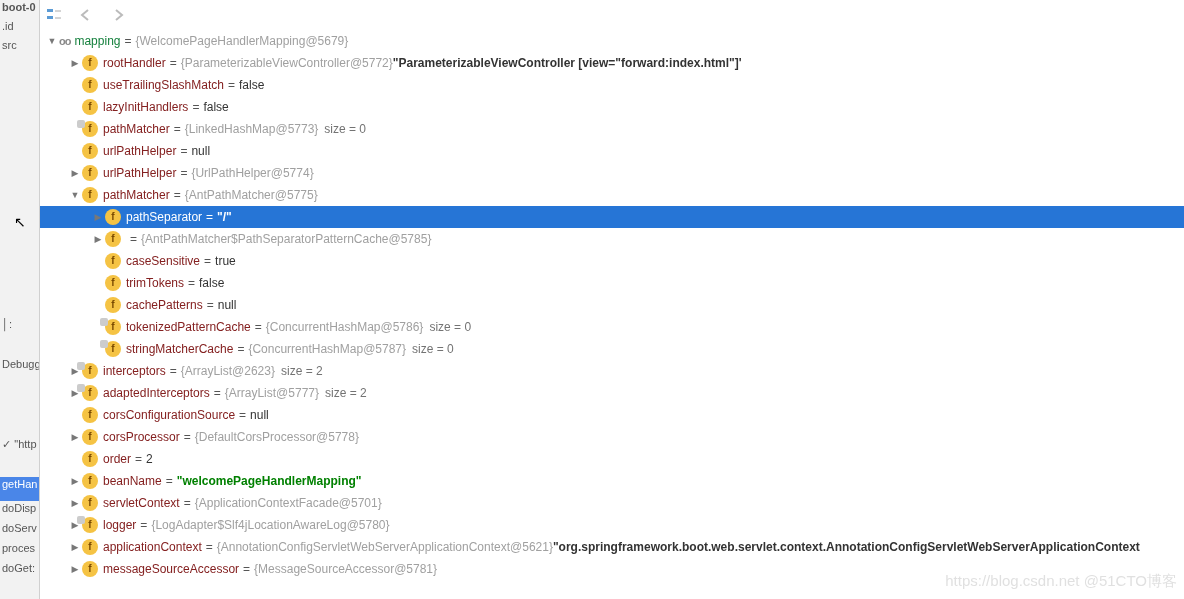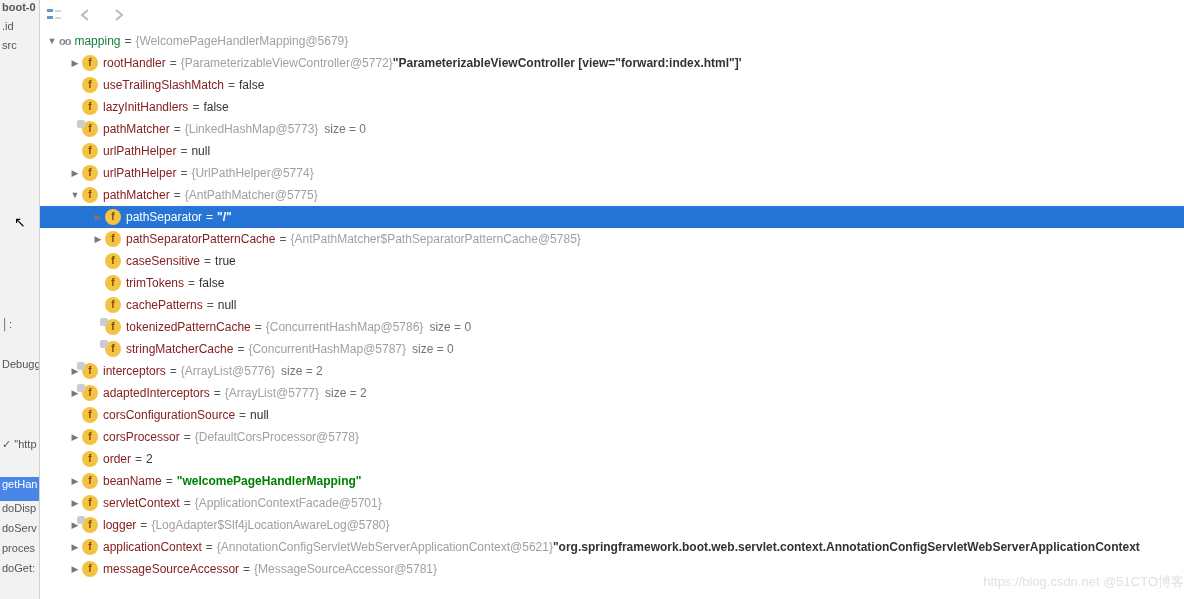--- a/index.html
+++ b/index.html
@@ -20,21 +20,21 @@
 .f-badge.has-deco::before { content: ""; position: absolute; width: 8px; height: 8px; left: -5px; top: -1px; background: #ccc; border-radius: 2px; }
 .oo-badge { display: inline-block; font-size: 11px; color: #888; margin-right: 4px; font-weight: bold; letter-spacing: -1px; }
 .var-name { color: #842020; }
 .var-name.special { color: #15803d; }
 .eq { color: #555; padding: 0 4px; }
 .obj-ref { color: #a0a0a0; }
 .val-str { color: #333; font-weight: bold; }
 .val-str.green { color: #008000; }
 .val-prim { color: #333; }
 .size-txt { color: #737373; padding-left: 6px; text-align: right; }
-.watermark { position: absolute; right: 0; bottom: 8px; font-size: 13px; color: #ccc; opacity: 0.6; }
+.watermark { position: absolute; right: 7px; bottom: 8px; font-size: 15px; color: #ccc; opacity: 0.6; }
 .cursor-ptr { position: absolute; left: 14px; top: 214px; font-size: 14px; color: #000; }
 </style>
 </head>
 <body>
 
 <div class="toolbar">
   <span class="icon-btn">
     <svg width="16" height="16" viewBox="0 0 16 16">
         <rect x="1" y="2" width="6" height="3" fill="#5b9bd5"></rect>
         <rect x="1" y="9" width="6" height="3" fill="#5b9bd5"></rect>
@@ -160,21 +160,20 @@
         <span class="chev">▶</span>
         <span class="f-badge">f</span>
         <span class="var-name">pathSeparator</span>
         <span class="eq">=</span>
         <span class="val-str"> "/"</span>
       </div>
       <div class="row">
         <span class="indent" style="width: 51px;"></span>
         <span class="chev">▶</span>
         <span class="f-badge">f</span>
-        <span class="var-name">pathSeparatorPatternCache</span>
         <span class="eq">=</span>
         <span class="obj-ref">{AntPathMatcher$PathSeparatorPatternCache@5785}</span>
       </div>
       <div class="row">
         <span class="indent" style="width: 51px;"></span>
         <span class="chev none">▶</span>
         <span class="f-badge">f</span>
         <span class="var-name">caseSensitive</span>
         <span class="eq">=</span>
         <span class="val-prim">true</span>
@@ -212,21 +211,21 @@
         <span class="eq">=</span>
         <span class="obj-ref">{ConcurrentHashMap@5787}</span>
         <span class="size-txt">size = 0</span>
       </div>
       <div class="row">
         <span class="indent" style="width: 28px;"></span>
         <span class="chev">▶</span>
         <span class="f-badge has-deco">f</span>
         <span class="var-name">interceptors</span>
         <span class="eq">=</span>
-        <span class="obj-ref">{ArrayList@5776}</span>
+        <span class="obj-ref">{ArrayList@2623}</span>
         <span class="size-txt">size = 2</span>
       </div>
       <div class="row">
         <span class="indent" style="width: 28px;"></span>
         <span class="chev">▶</span>
         <span class="f-badge has-deco">f</span>
         <span class="var-name">adaptedInterceptors</span>
         <span class="eq">=</span>
         <span class="obj-ref">{ArrayList@5777}</span>
         <span class="size-txt">size = 2</span>

